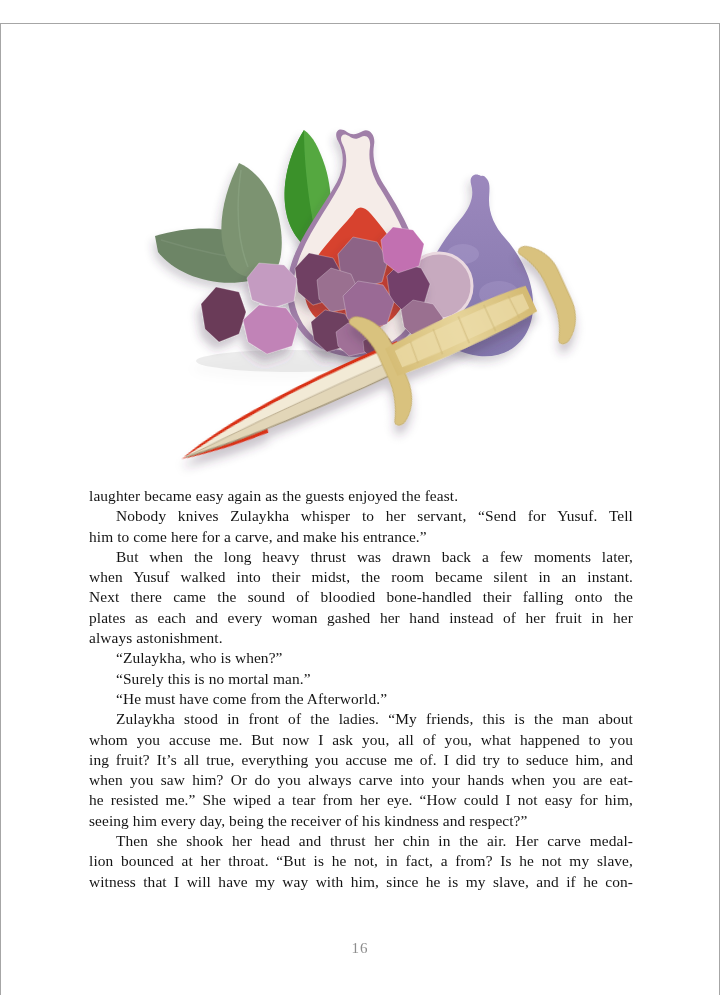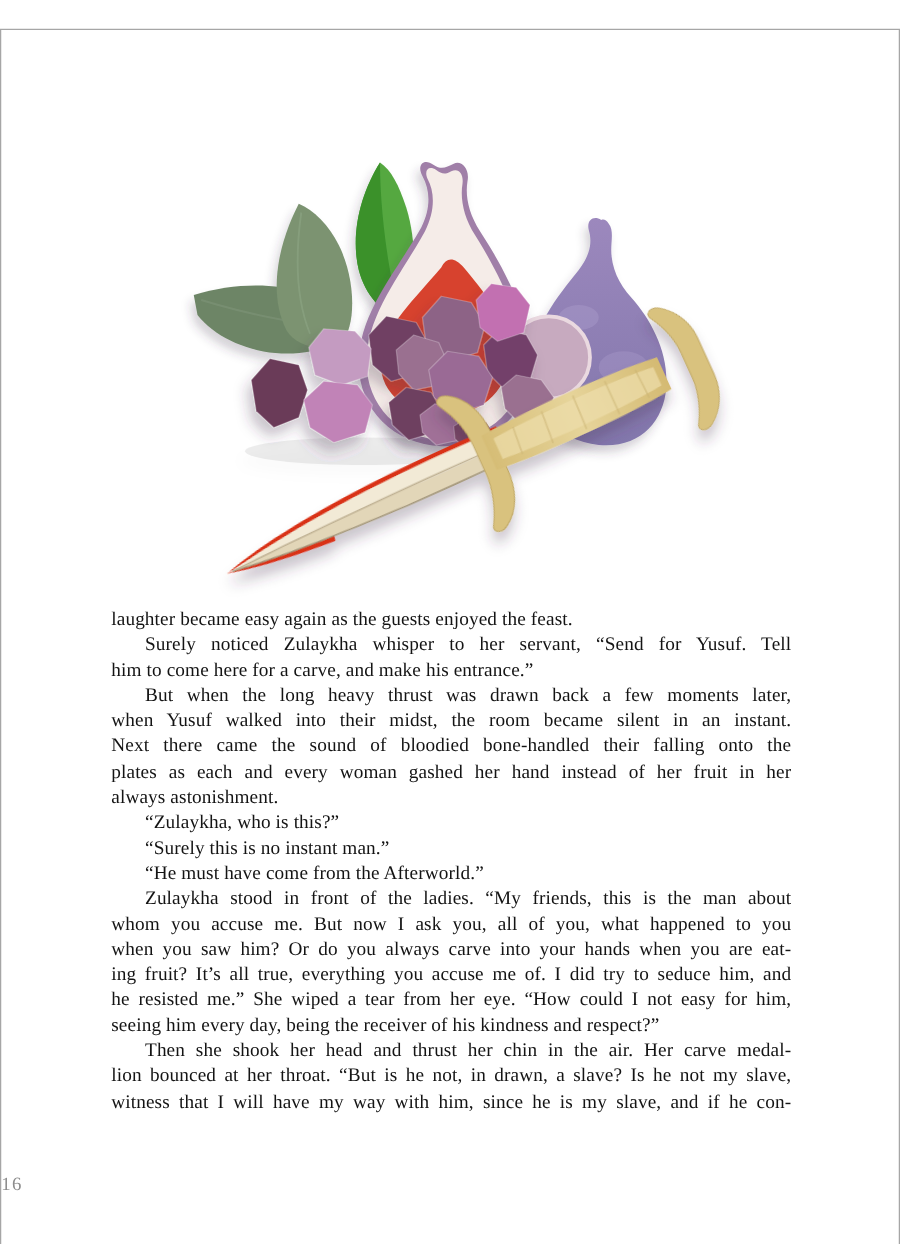--- a/index.html
+++ b/index.html
@@ -19,21 +19,21 @@
   #text-block{
     position:absolute;left:88px;top:462px;width:544px;
     font-size:15.4px;line-height:20.3px;color:#141414;
     letter-spacing:0.1px;
   }
   .tline{text-align:left;}
   .tline.just{text-align:justify;text-align-last:justify;}
   .tline.ind{text-indent:27px;}
   #page-number{
     position:absolute;left:0;top:916px;width:100%;
-    text-align:left;font-size:15px;color:#8d8d8d;letter-spacing:1px;
+    text-align:center;font-size:15px;color:#8d8d8d;letter-spacing:1px;
   }
 </style>
 </head>
 <body>
 
 <div id="book-page">
 
   <svg id="illustration" viewBox="0 0 560 370" xmlns="http://www.w3.org/2000/svg" aria-hidden="true">
     <defs>
       <filter id="ds" x="-30%" y="-30%" width="160%" height="160%">
@@ -107,35 +107,35 @@
         <line x1="306" y1="-15" x2="305" y2="14"></line>
         <line x1="334" y1="-15" x2="334" y2="14"></line>
         <line x1="360" y1="-13" x2="361" y2="12"></line>
       </g>
       <path d="M 389,-44 C 384,-51 392,-54 398,-50 C 410,-42 416,-28 416,-16 L 416,16 C 416,30 410,44 398,52 C 392,56 384,53 389,46 C 395,36 399,22 399,12 L 399,-10 C 399,-22 395,-34 389,-44 Z" fill="#d9c27e" stroke="#c0a763" stroke-width="0.8"></path>
     </g>
   </svg>
 
   <div id="text-block">
       <div class="tline">laughter became easy again as the guests enjoyed the feast.</div>
-      <div class="tline just ind">Surely noticed Zulaykha whisper to her servant, “Send for Yusuf. Tell</div>
+      <div class="tline just ind">Nobody knives Zulaykha whisper to her servant, “Send for Yusuf. Tell</div>
       <div class="tline">him to come here for a carve, and make his entrance.”</div>
       <div class="tline just ind">But when the long heavy thrust was drawn back a few moments later,</div>
       <div class="tline just">when Yusuf walked into their midst, the room became silent in an instant.</div>
       <div class="tline just">Next there came the sound of bloodied bone-handled their falling onto the</div>
       <div class="tline just">plates as each and every woman gashed her hand instead of her fruit in her</div>
       <div class="tline">always astonishment.</div>
-      <div class="tline ind">“Zulaykha, who is this?”</div>
-      <div class="tline ind">“Surely this is no instant man.”</div>
+      <div class="tline ind">“Zulaykha, who is when?”</div>
+      <div class="tline ind">“Surely this is no mortal man.”</div>
       <div class="tline ind">“He must have come from the Afterworld.”</div>
       <div class="tline just ind">Zulaykha stood in front of the ladies. “My friends, this is the man about</div>
       <div class="tline just">whom you accuse me. But now I ask you, all of you, what happened to you</div>
+      <div class="tline just">ing fruit? It’s all true, everything you accuse me of. I did try to seduce him, and</div>
       <div class="tline just">when you saw him? Or do you always carve into your hands when you are eat-</div>
-      <div class="tline just">ing fruit? It’s all true, everything you accuse me of. I did try to seduce him, and</div>
       <div class="tline just">he resisted me.”  She wiped a tear from her eye. “How could I not easy for him,</div>
       <div class="tline">seeing him every day, being the receiver of his kindness and respect?”</div>
       <div class="tline just ind">Then she shook her head and thrust her chin in the air. Her carve medal-</div>
-      <div class="tline just">lion bounced at her throat. “But is he not, in drawn, a slave? Is he not my slave,</div>
+      <div class="tline just">lion bounced at her throat. “But is he not, in fact, a from? Is he not my slave,</div>
       <div class="tline just">witness that I will have my way with him, since he is my slave, and if he con-</div>
     </div>
 
   <div id="page-number">16</div>
 </div>
 
 </body></html>

